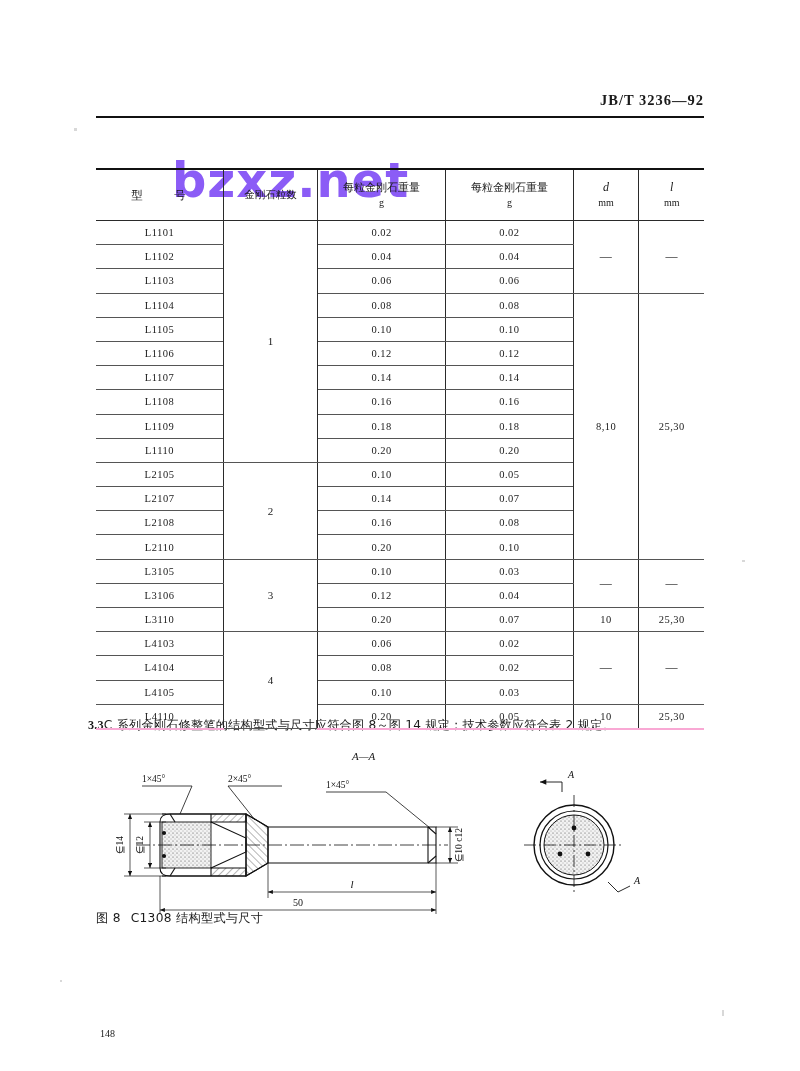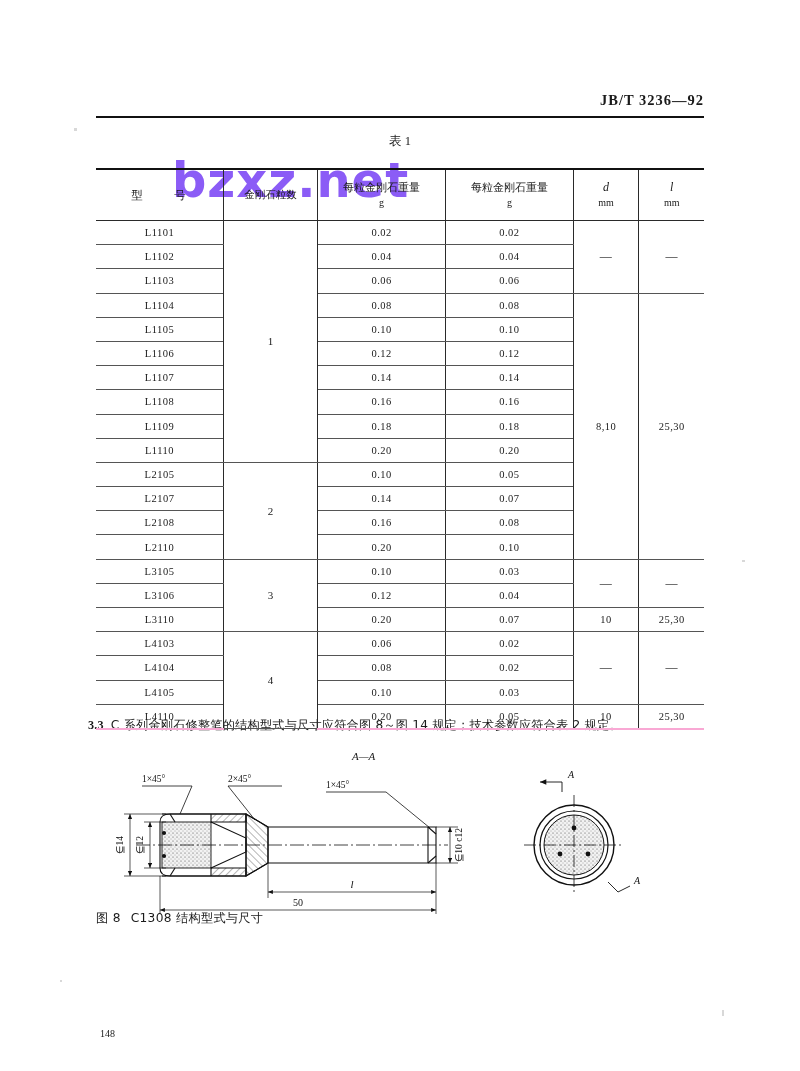--- a/index.html
+++ b/index.html
@@ -134,21 +134,21 @@
   .clause {
     position: absolute;
     top: 716px;
     left: 88px;
     width: 640px;
     font-size: 12.2px;
     font-family: "DejaVu Sans", "Liberation Sans", sans-serif;
     letter-spacing: 0.2px;
     line-height: 1.5;
   }
-  .clause .cnum { margin-right: 7px; font-family: "Liberation Serif", serif; font-weight: bold;}
+  .clause .cnum { font-family: "Liberation Serif", serif; font-weight: bold;}
 
   
   .figure {
     position: absolute;
     top: 750px;
     left: 96px;
     width: 608px;
     height: 200px;
   }
   .section-label {
@@ -185,21 +185,20 @@
   .speck { position: absolute; background: #d8d8d8; }
 </style>
 </head>
 <body>
 
 <div class="page">
 
   <div class="doc-header">JB/T 3236—92</div>
   <div class="header-rule"></div>
 
-  <div class="table-caption">表 1</div>
 
   <div class="watermark">bzxz.net</div>
 
   <div class="table-wrap">
     <table class="spec">
       <thead>
         <tr>
           <th class="col-model">
             <span class="cjk hdr-model">型    号</span>
           </th>

